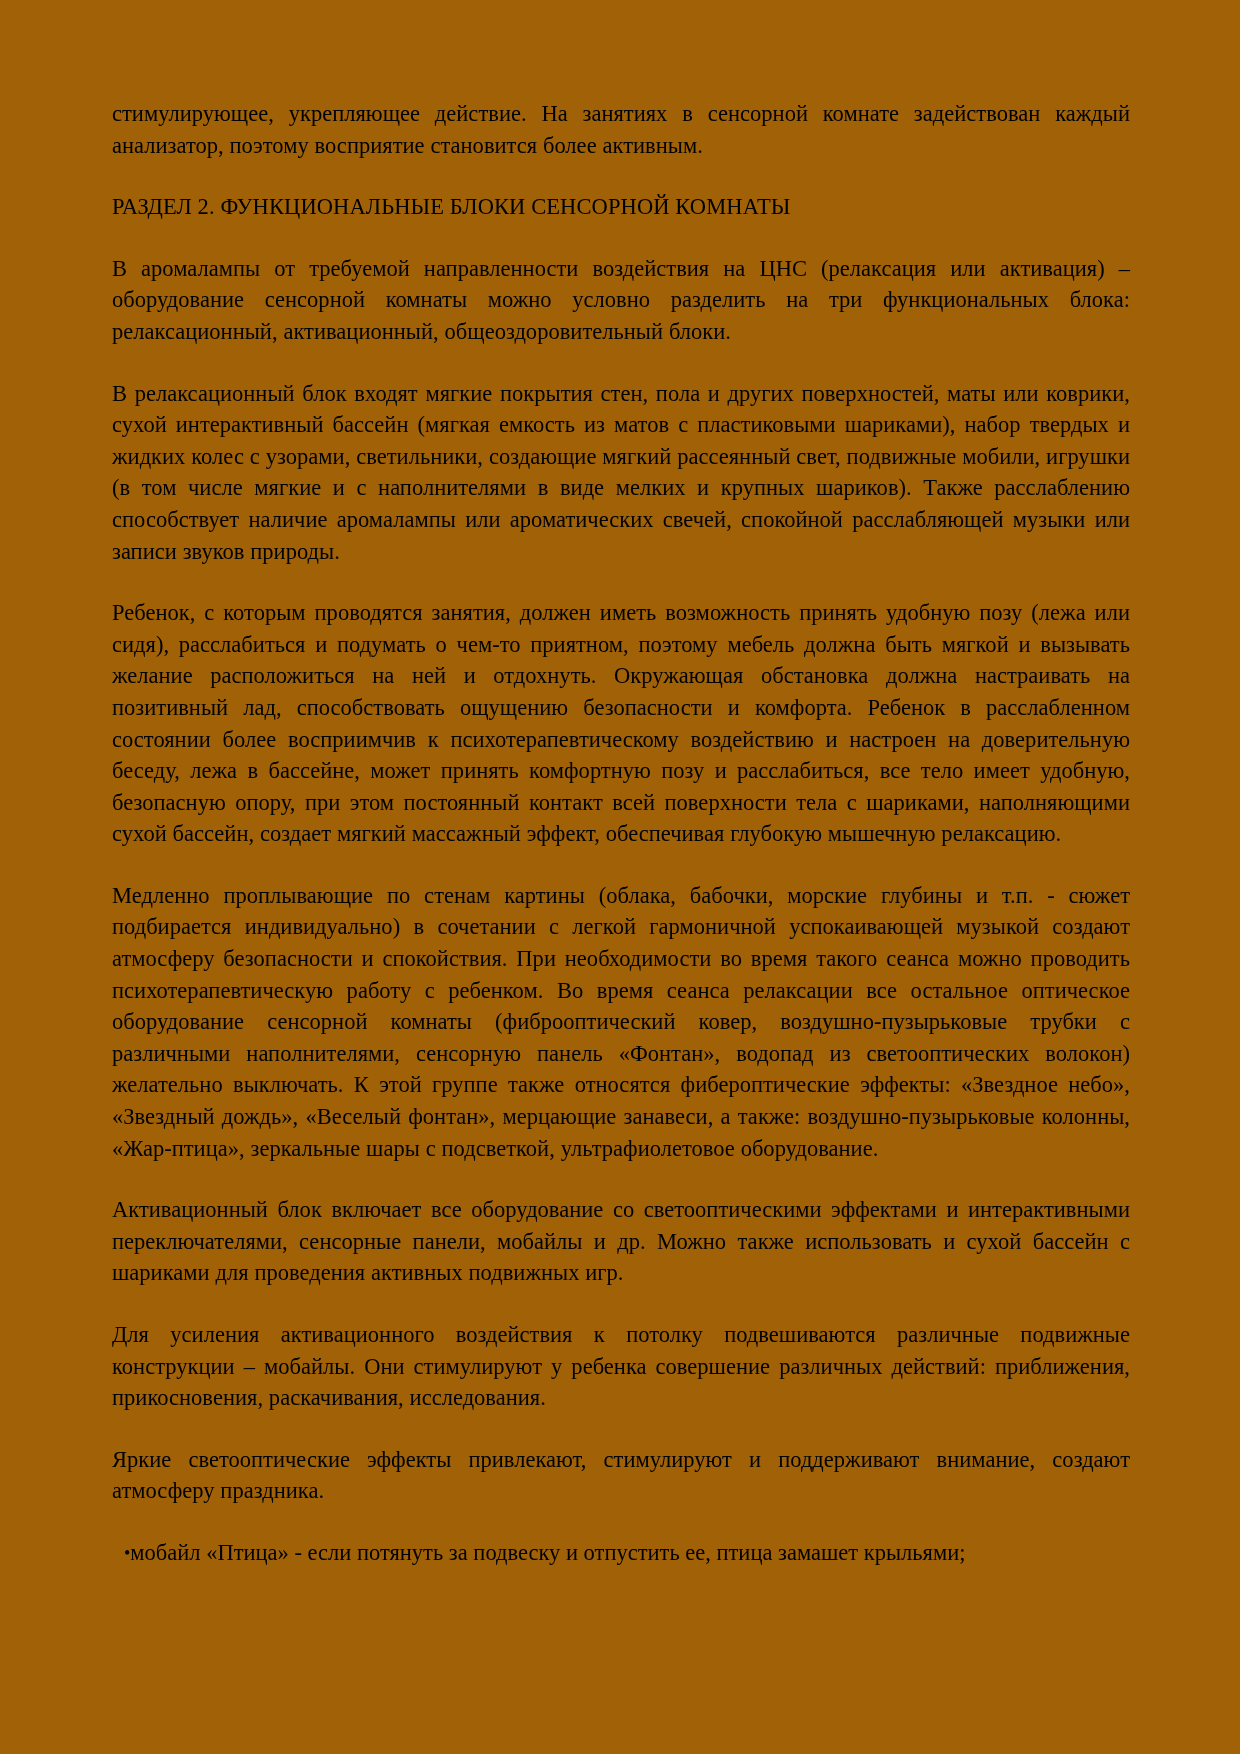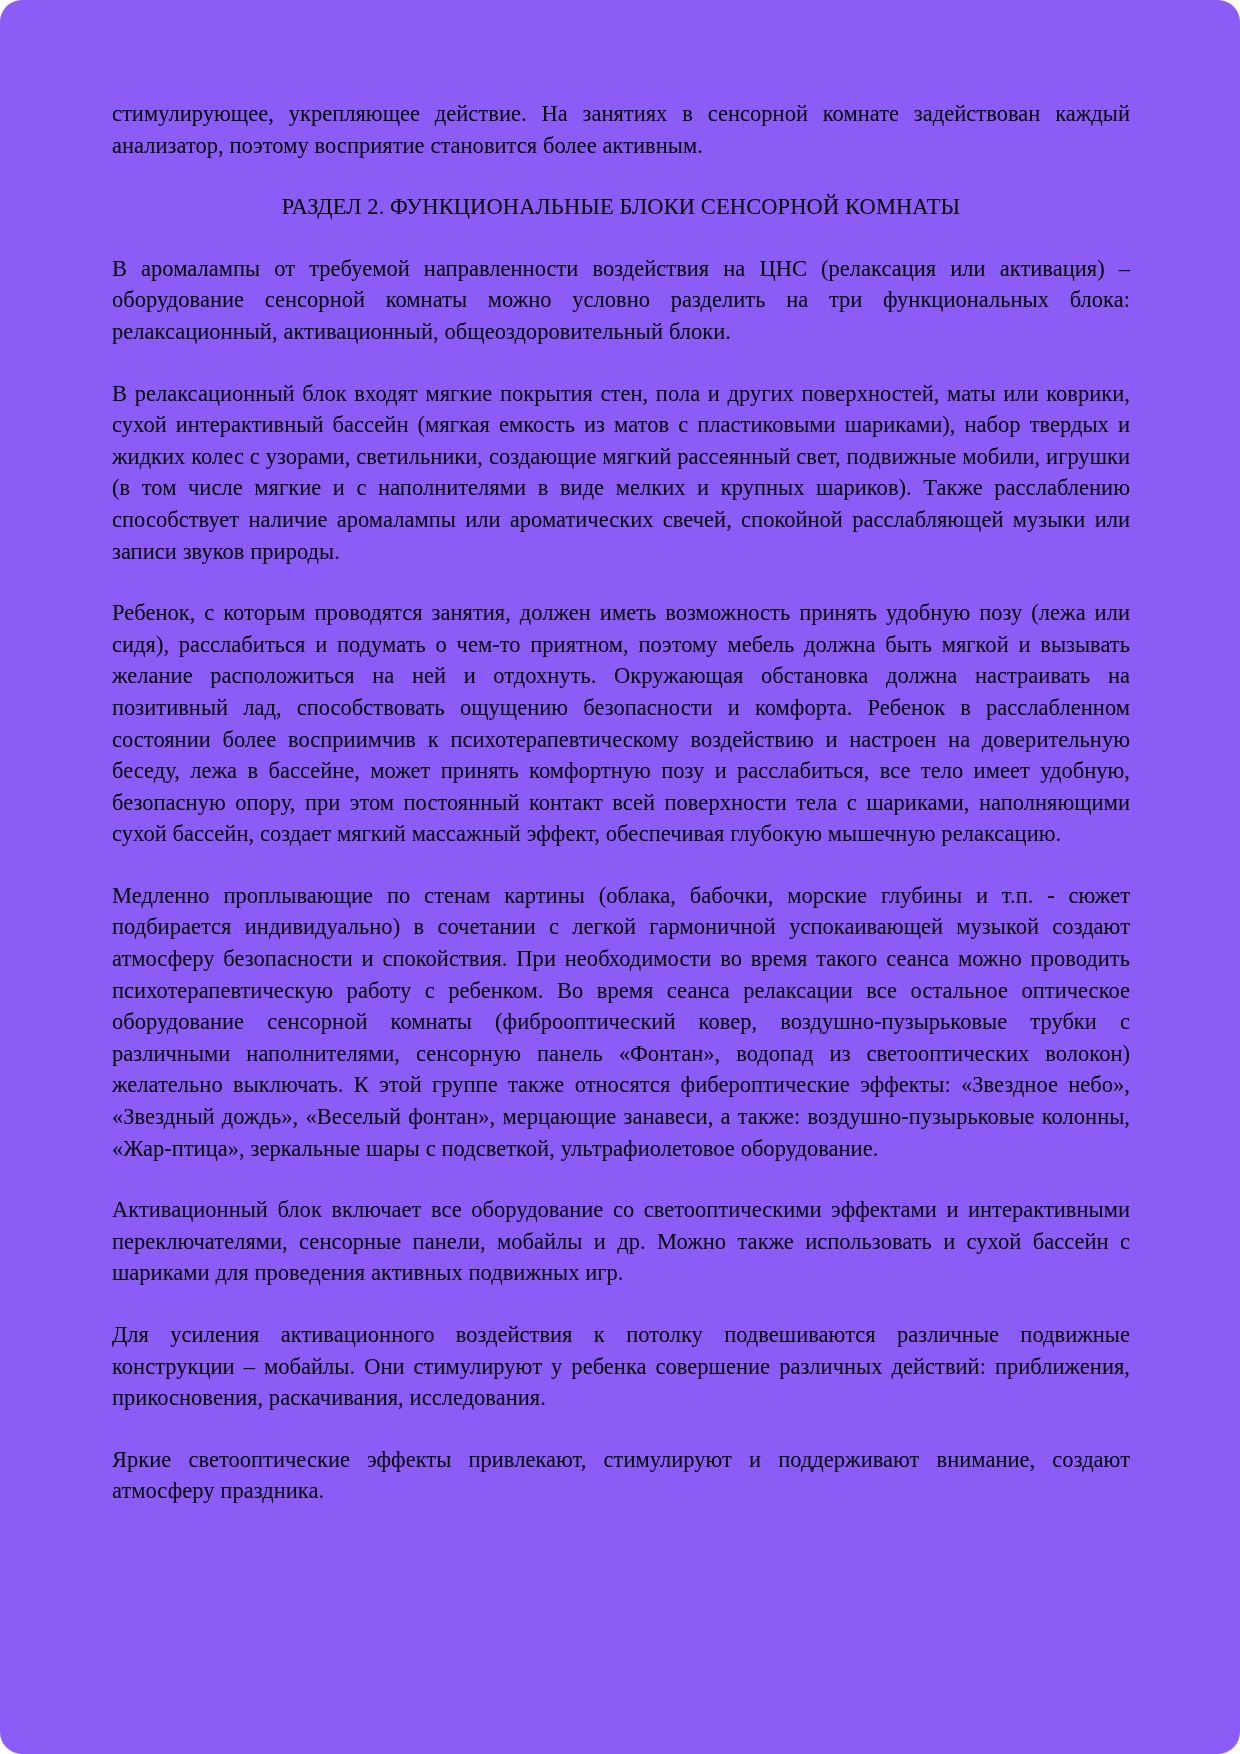--- a/index.html
+++ b/index.html
@@ -10,24 +10,23 @@
   }
   body {
     font-family: "Liberation Serif", "DejaVu Serif", serif;
     color: #000000;
   }
   .page {
     position: relative;
     width: 1240px;
     height: 1754px;
     margin: 0 auto;
-    background: #8b5cf6;
+    background: #a16207;
     box-sizing: border-box;
     overflow: hidden;
-    border-radius: 22px;
   }
   .content {
     position: absolute;
     left: 112px;
     top: 98px;
     width: 1018px;
   }
   .para {
     font-size: 22.5px;
     line-height: 31.6px;
@@ -35,21 +34,21 @@
     text-justify: inter-word;
     margin: 0 0 22px 0;
     letter-spacing: 0.02px;
     word-spacing: 0.2px;
     -webkit-hyphens: none;
     hyphens: none;
   }
   .heading {
     font-size: 22.5px;
     line-height: 31.6px;
-    text-align: center;
+    text-align: left;
     margin: 0 0 22px 0;
     letter-spacing: 0.1px;
   }
   .gap-large { margin-bottom: 30px; }
   .bullet-para {
     font-size: 22.5px;
     line-height: 31.6px;
     text-align: justify;
     margin: 0 0 22px 0;
     padding-left: 12px;
@@ -77,16 +76,17 @@
     <p class="para gap-large">Ребенок, с которым проводятся занятия, должен иметь возможность принять удобную позу (лежа или сидя), расслабиться и подумать о чем-то приятном, поэтому мебель должна быть мягкой и вызывать желание расположиться на ней и отдохнуть. Окружающая обстановка должна настраивать на позитивный лад, способствовать ощущению безопасности и комфорта. Ребенок в расслабленном состоянии более восприимчив к психотерапевтическому воздействию и настроен на доверительную беседу, лежа в бассейне, может принять комфортную позу и расслабиться, все тело имеет удобную, безопасную опору, при этом постоянный контакт всей поверхности тела с шариками, наполняющими сухой бассейн, создает мягкий массажный эффект, обеспечивая глубокую мышечную релаксацию.</p>
 
     <p class="para gap-large">Медленно проплывающие по стенам картины (облака, бабочки, морские глубины и т.п. - сюжет подбирается индивидуально) в сочетании с легкой гармоничной успокаивающей музыкой создают атмосферу безопасности и спокойствия. При необходимости во время такого сеанса можно проводить психотерапевтическую работу с ребенком. Во время сеанса релаксации все остальное оптическое оборудование сенсорной комнаты (фиброоптический ковер, воздушно-пузырьковые трубки с различными наполнителями, сенсорную панель «Фонтан», водопад из светооптических волокон) желательно выключать. К этой группе также относятся фибероптические эффекты: «Звездное небо», «Звездный дождь», «Веселый фонтан», мерцающие занавеси, а также: воздушно-пузырьковые колонны, «Жар-птица», зеркальные шары с подсветкой, ультрафиолетовое оборудование.</p>
 
     <p class="para gap-large">Активационный блок включает все оборудование со светооптическими эффектами и интерактивными переключателями, сенсорные панели, мобайлы и др. Можно также использовать и сухой бассейн с шариками для проведения активных подвижных игр.</p>
 
     <p class="para gap-large">Для усиления активационного воздействия к потолку подвешиваются различные подвижные конструкции – мобайлы. Они стимулируют у ребенка совершение различных действий: приближения, прикосновения, раскачивания, исследования.</p>
 
     <p class="para gap-large">Яркие светооптические эффекты привлекают, стимулируют и поддерживают внимание, создают атмосферу праздника.</p>
 
+    <p class="bullet-para gap-large"><span class="bullet-mark">•</span><span>мобайл «Птица» - если потянуть за подвеску и отпустить ее, птица замашет крыльями;</span></p>
 
 
   </div>
 </div>
 
 </body></html>

